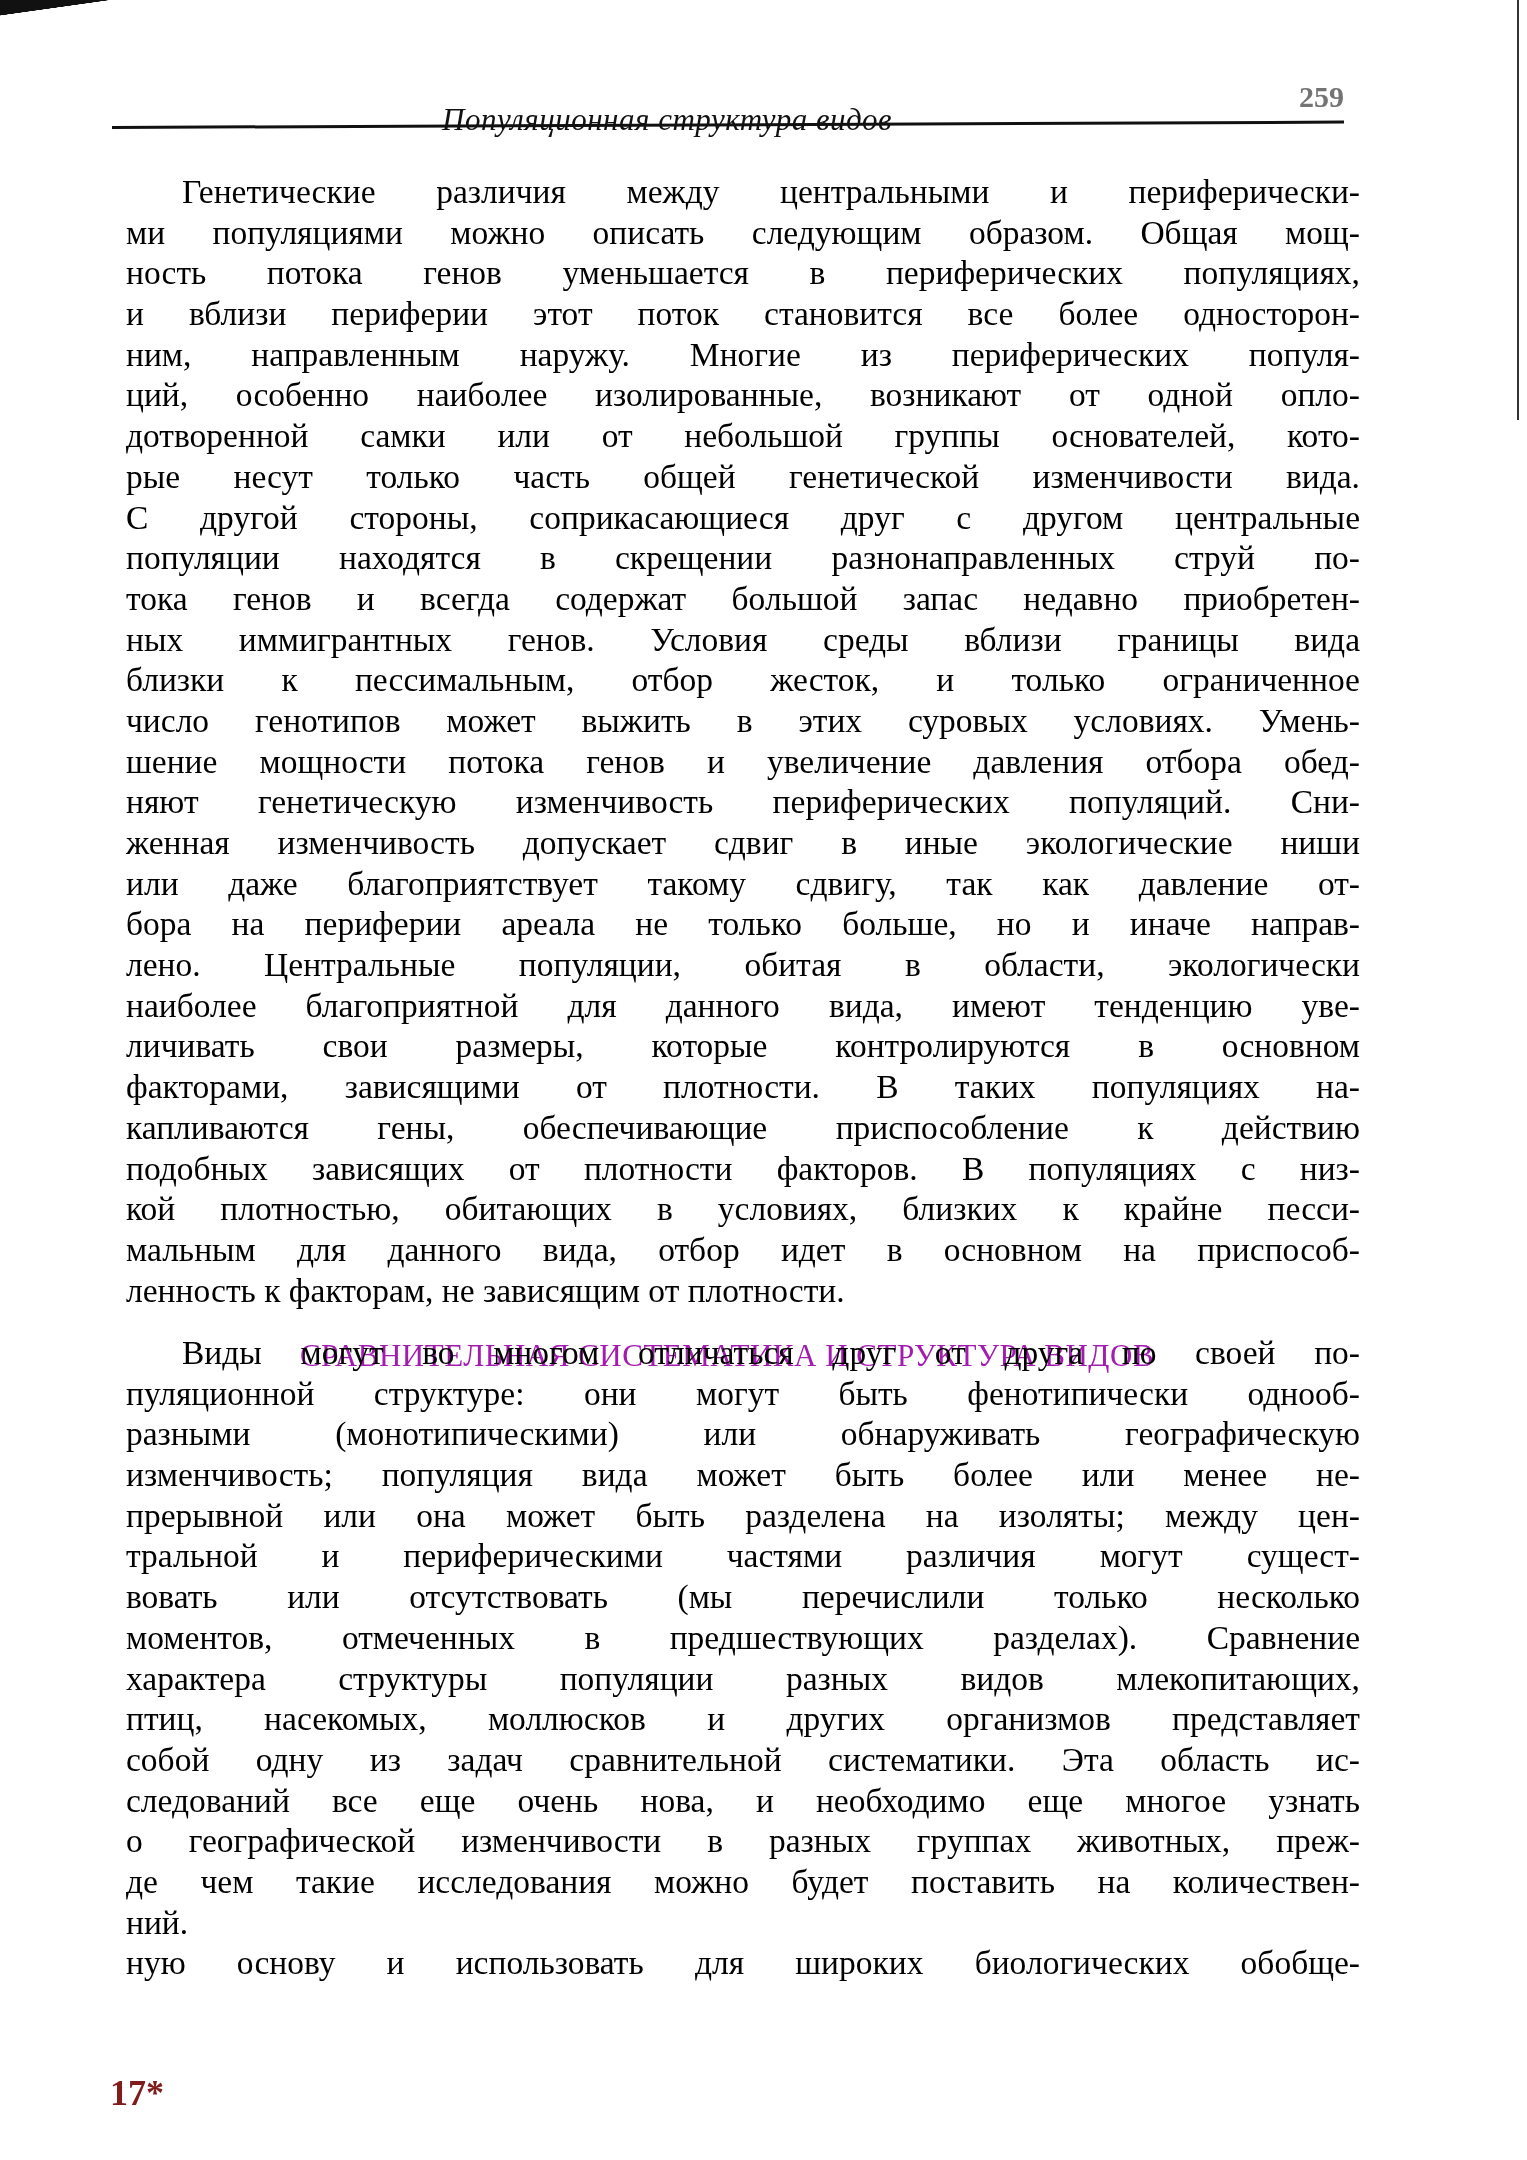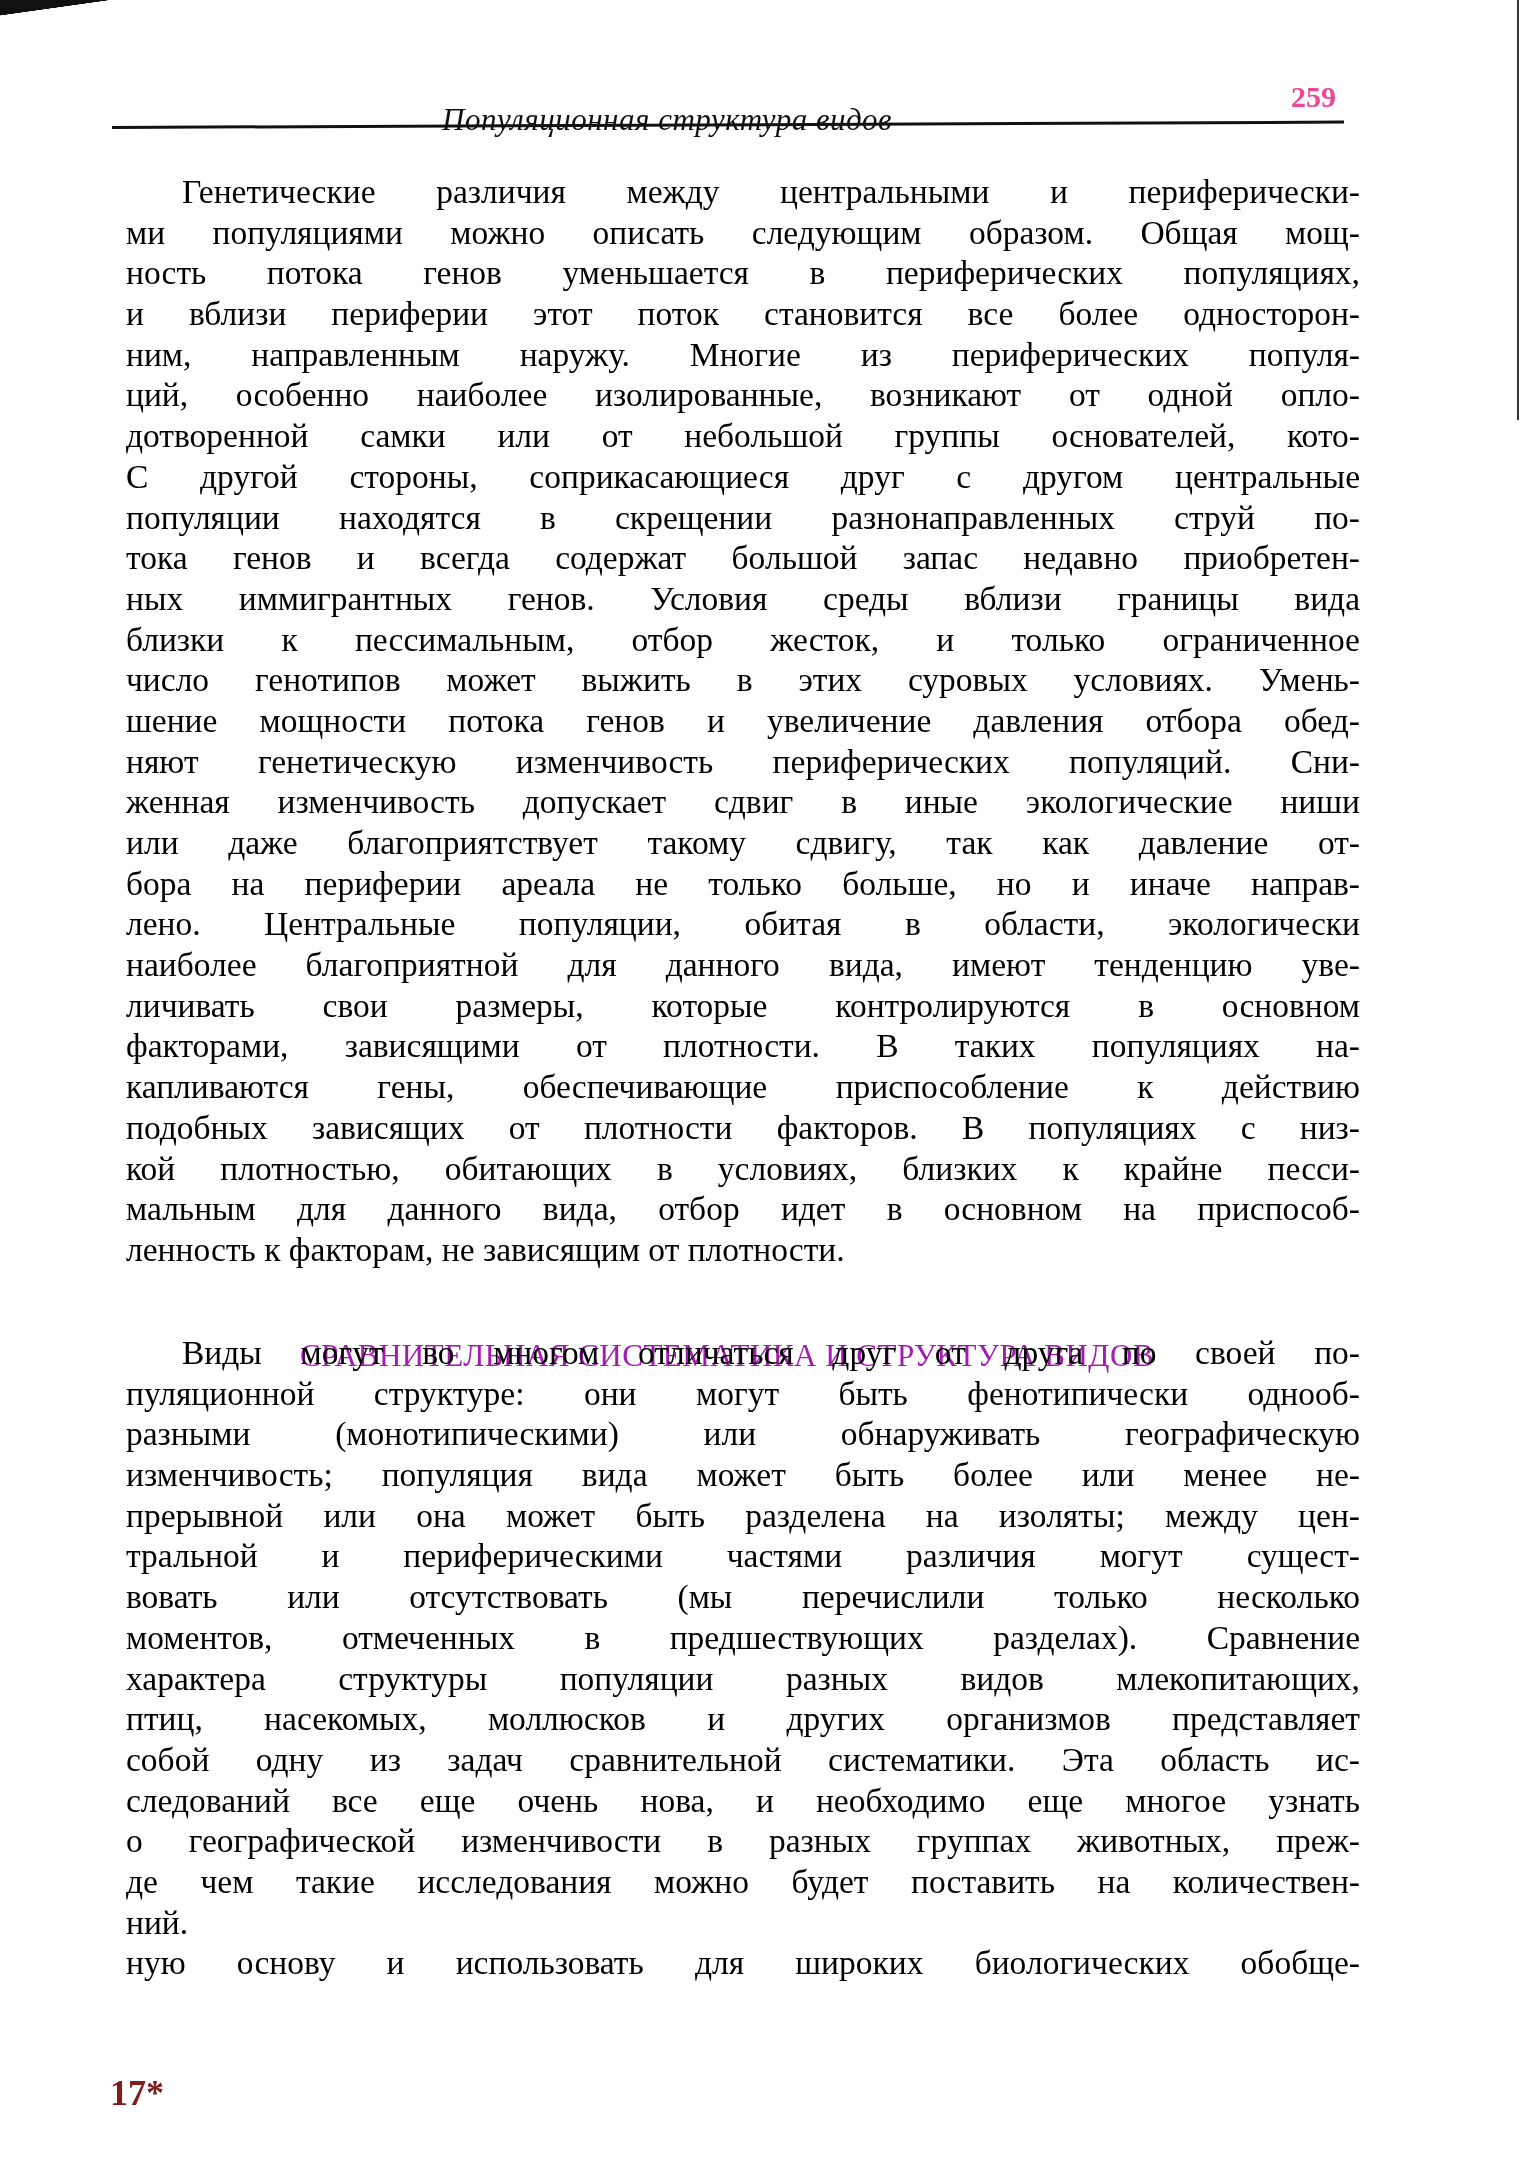--- a/index.html
+++ b/index.html
@@ -14,23 +14,23 @@
   }
   .header {
     position: absolute; left: 112px; top: 80px; width: 1232px; height: 52px;
   }
   .running-title {
     position: absolute; left: 330px; top: 2px;
     font-family: "Liberation Serif", serif; font-style: italic;
     font-size: 31px; letter-spacing: 0.5px; color: #111; margin-top: 20px;
   }
   .page-number {
-    position: absolute; right: 8px; top: 0;
+    position: absolute; right: 0; top: 0;
     font-family: "Liberation Serif", serif; font-weight: bold;
-    font-size: 30px; color: #ec4899; margin-left: 40px;
+    font-size: 30px; color: #737373; margin-left: 40px;
   }
   .header-rule {
     position: absolute; left: 0; top: 46px; width: 1232px; height: 3px;
     background: #111; transform: rotate(-0.25deg); transform-origin: left center;
   }
   .body-text {
     position: absolute; left: 110px; width: 1234px;
     font-family: "Liberation Serif", serif; font-size: 33.5px;
     line-height: 40.7px; color: #000000; margin-left: 16px;
   }
@@ -66,20 +66,21 @@
   </div>
 
   <div class="body-text para1" id="para1">
       <span class="line indent">Генетические различия между центральными и периферически-</span>
       <span class="line">ми популяциями можно описать следующим образом. Общая мощ-</span>
       <span class="line">ность потока генов уменьшается в периферических популяциях,</span>
       <span class="line">и вблизи периферии этот поток становится все более односторон-</span>
       <span class="line">ним, направленным наружу. Многие из периферических популя-</span>
       <span class="line">ций, особенно наиболее изолированные, возникают от одной опло-</span>
       <span class="line">дотворенной самки или от небольшой группы основателей, кото-</span>
+      <span class="line">рые несут только часть общей генетической изменчивости вида.</span>
       <span class="line">С другой стороны, соприкасающиеся друг с другом центральные</span>
       <span class="line">популяции находятся в скрещении разнонаправленных струй по-</span>
       <span class="line">тока генов и всегда содержат большой запас недавно приобретен-</span>
       <span class="line">ных иммигрантных генов. Условия среды вблизи границы вида</span>
       <span class="line">близки к пессимальным, отбор жесток, и только ограниченное</span>
       <span class="line">число генотипов может выжить в этих суровых условиях. Умень-</span>
       <span class="line">шение мощности потока генов и увеличение давления отбора обед-</span>
       <span class="line">няют генетическую изменчивость периферических популяций. Сни-</span>
       <span class="line">женная изменчивость допускает сдвиг в иные экологические ниши</span>
       <span class="line">или даже благоприятствует такому сдвигу, так как давление от-</span>

